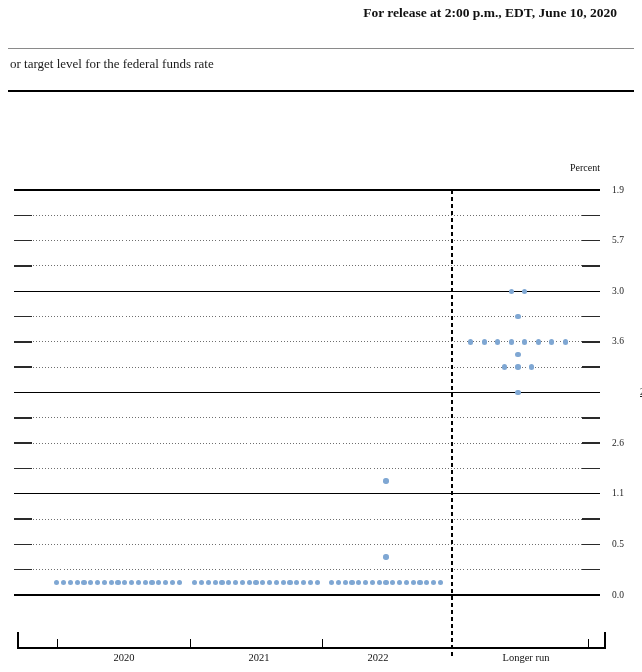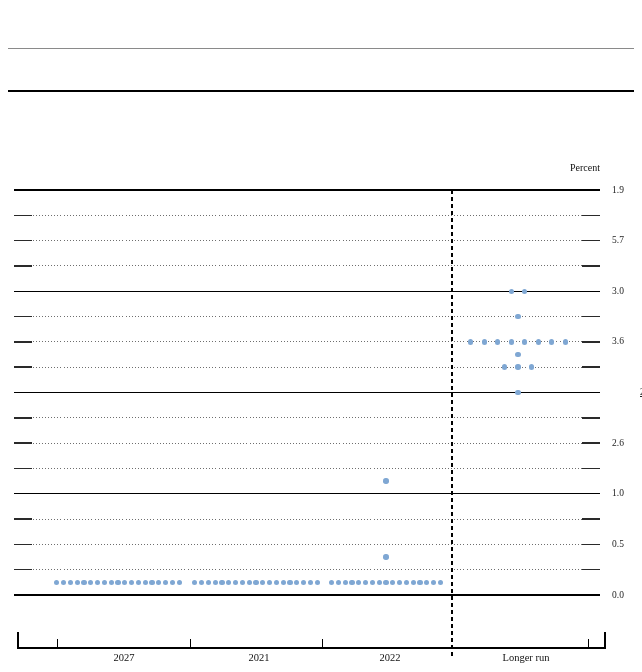--- a/index.html
+++ b/index.html
@@ -36,24 +36,26 @@
   }
   .axis{background:#000;}
   .xlab{font-size:10.5px;color:#111;text-align:center;white-space:nowrap;}
   .dot{border-radius:50%;}
 </style>
 </head>
 <body>
 
 <div class="page">
 
+  <div class="release-line">For release at 2:00 p.m., EDT, June 10, 2020</div>
 
   <div class="rule-thin" style="top:48px;"></div>
 
   <div class="caption" style="top:56px;">
+    <div class="l2">or target level for the federal funds rate</div>
   </div>
 
   <div class="rule-thick" style="top:90px;"></div>
 
   <div class="chart" id="chart">
       <div class="abs grid-solid" style="left: 14px; top: 594.3px; width: 586px; height: 1.4px;"></div>
       <div class="abs grid-dotted" style="left: 14px; top: 569.188px; width: 586px; height: 1px;"></div>
       <div class="abs grid-cap" style="left: 14px; top: 568.987px; width: 18px; height: 1.4px;"></div>
       <div class="abs grid-cap" style="left: 582px; top: 568.987px; width: 18px; height: 1.4px;"></div>
       <div class="abs grid-dotted" style="left: 14px; top: 543.875px; width: 586px; height: 1px;"></div>
@@ -92,35 +94,35 @@
       <div class="abs grid-dotted" style="left: 14px; top: 214.812px; width: 586px; height: 1px;"></div>
       <div class="abs grid-cap" style="left: 14px; top: 214.613px; width: 18px; height: 1.4px;"></div>
       <div class="abs grid-cap" style="left: 582px; top: 214.613px; width: 18px; height: 1.4px;"></div>
       <div class="abs grid-solid" style="left: 14px; top: 189.3px; width: 586px; height: 1.4px;"></div>
       <div class="abs ylab" style="left: 612px; top: 184.5px; width: 26px;">1.9</div>
       <div class="abs ylab" style="left: 612px; top: 235.125px; width: 26px;">5.7</div>
       <div class="abs ylab" style="left: 612px; top: 285.75px; width: 26px;">3.0</div>
       <div class="abs ylab" style="left: 612px; top: 336.375px; width: 26px;">3.6</div>
       <div class="abs ylab" style="left: 640px; top: 387px; width: 26px; text-decoration: underline;">2.0</div>
       <div class="abs ylab" style="left: 612px; top: 437.625px; width: 26px;">2.6</div>
-      <div class="abs ylab" style="left: 612px; top: 488.25px; width: 26px;">1.0</div>
+      <div class="abs ylab" style="left: 612px; top: 488.25px; width: 26px;">1.1</div>
       <div class="abs ylab" style="left: 612px; top: 538.875px; width: 26px;">0.5</div>
       <div class="abs ylab" style="left: 612px; top: 589.5px; width: 26px;">0.0</div>
       <div class="abs percent" style="left: 540px; top: 162px; width: 60px;">Percent</div>
       <div class="abs divider" style="left: 451.2px; top: 190px; width: 1.6px; height: 468px;"></div>
       <div class="abs axis" style="left: 17px; top: 647px; width: 588.8px; height: 1.8px;"></div>
       <div class="abs axis" style="left: 17px; top: 632px; width: 1.8px; height: 15px;"></div>
       <div class="abs axis" style="left: 604px; top: 632px; width: 1.8px; height: 15px;"></div>
       <div class="abs axis" style="left: 57px; top: 639px; width: 1.2px; height: 8px;"></div>
       <div class="abs axis" style="left: 190px; top: 639px; width: 1.2px; height: 8px;"></div>
       <div class="abs axis" style="left: 322px; top: 639px; width: 1.2px; height: 8px;"></div>
       <div class="abs axis" style="left: 588px; top: 639px; width: 1.2px; height: 8px;"></div>
-      <div class="abs xlab" style="left: 79px; top: 652px; width: 90px;">2027</div>
+      <div class="abs xlab" style="left: 79px; top: 652px; width: 90px;">2020</div>
       <div class="abs xlab" style="left: 214px; top: 652px; width: 90px;">2021</div>
-      <div class="abs xlab" style="left: 345px; top: 652px; width: 90px;">2022</div>
+      <div class="abs xlab" style="left: 333px; top: 652px; width: 90px;">2022</div>
       <div class="abs xlab" style="left: 481px; top: 652px; width: 90px;">Longer run</div>
       <div class="abs dot" style="left: 54.1px; top: 579.644px; width: 5.4px; height: 5.4px; background: rgb(127, 167, 211);"></div>
       <div class="abs dot" style="left: 60.9px; top: 579.644px; width: 5.4px; height: 5.4px; background: rgb(127, 167, 211);"></div>
       <div class="abs dot" style="left: 67.7px; top: 579.644px; width: 5.4px; height: 5.4px; background: rgb(127, 167, 211);"></div>
       <div class="abs dot" style="left: 74.5px; top: 579.644px; width: 5.4px; height: 5.4px; background: rgb(127, 167, 211);"></div>
       <div class="abs dot" style="left: 81.3px; top: 579.644px; width: 5.4px; height: 5.4px; background: rgb(127, 167, 211);"></div>
       <div class="abs dot" style="left: 88.1px; top: 579.644px; width: 5.4px; height: 5.4px; background: rgb(127, 167, 211);"></div>
       <div class="abs dot" style="left: 94.9px; top: 579.644px; width: 5.4px; height: 5.4px; background: rgb(127, 167, 211);"></div>
       <div class="abs dot" style="left: 101.7px; top: 579.644px; width: 5.4px; height: 5.4px; background: rgb(127, 167, 211);"></div>
       <div class="abs dot" style="left: 108.5px; top: 579.644px; width: 5.4px; height: 5.4px; background: rgb(127, 167, 211);"></div>

